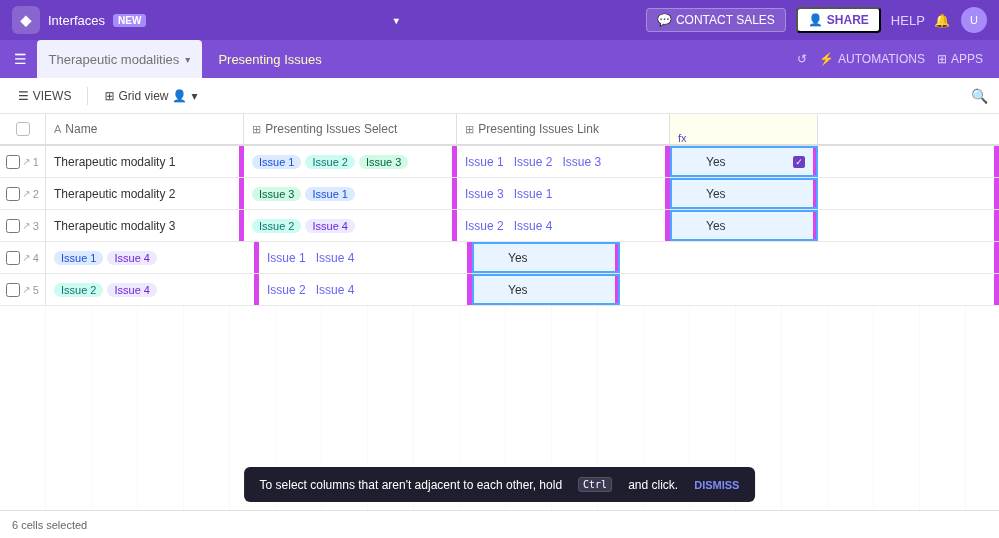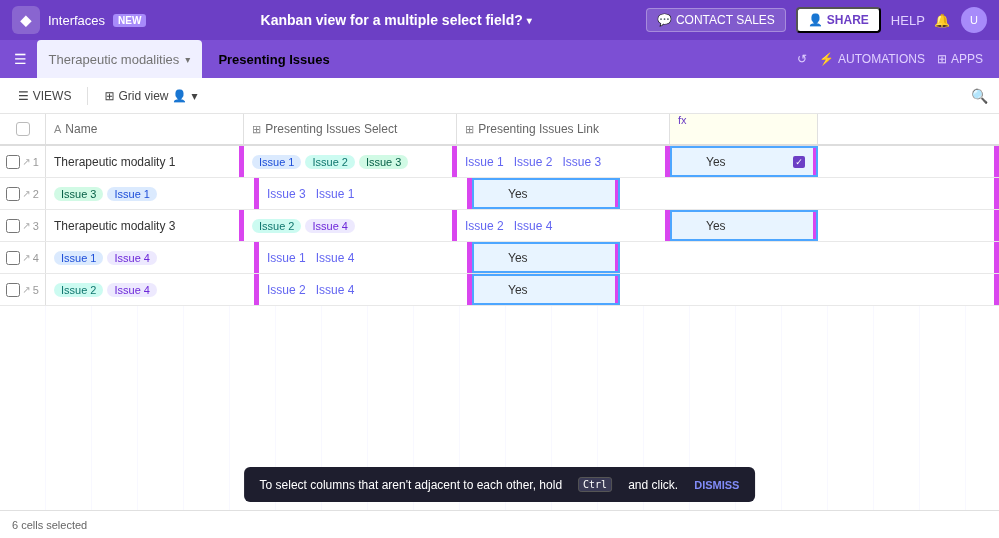--- a/index.html
+++ b/index.html
@@ -110,23 +110,22 @@
       display: flex; align-items: center;
     }
     .tab {
       display: flex;
       align-items: center;
       padding: 0 12px;
       border-radius: 4px 4px 0 0;
       cursor: pointer;
       font-size: 13px;
       gap: 6px;
-      color: #000000;
+      color: #fef9c3;
       height: 100%;
-      font-weight: bold;
     }
     .tab.active {
       background: #f0f0ff;
       color: #737373;
       font-weight: 500;
     }
     .tab-dropdown-arrow { font-size: 10px; }
     .tab-bar-right {
       flex: 1;
       display: flex;
@@ -218,28 +217,27 @@
       padding: 0 8px;
       gap: 4px;
       font-size: 12px;
       color: #666;
       font-weight: 500;
     }
     .col-formula {
       width: 148px;
       min-width: 148px;
       border-right: 1px solid #e0e0e0;
-      display: flex; align-items: flex-start;
+      display: flex; align-items: flex-end;
       padding: 0 8px;
       gap: 4px;
       font-size: 12px;
       color: #666;
       font-weight: 500;
       background: #fffff0;
-      flex-direction: column;
     }
     .col-extra {
       flex: 1;
       background: #fff;
     }
 
     
     .grid-row {
       display: flex;
       height: 32px;
@@ -377,21 +375,20 @@
 <body>
 
 <div class="top-nav">
   <div class="nav-logo">
     <span>◆</span>
   </div>
   <span class="nav-interfaces">Interfaces</span>
   <span class="nav-new-badge">NEW</span>
 
   <div class="nav-title">
-    <span>Kanban view for a multiple select field?</span>
     <span class="nav-title-caret">▾</span>
   </div>
 
   <div class="nav-right">
     <button class="btn-contact">
       <span>💬</span>
       <span>CONTACT SALES</span>
     </button>
     <button class="btn-share">
       <span>👤</span>
@@ -497,20 +494,21 @@
         </span>
         </div>
         <div class="cell cell-extra"></div>
       </div>
       <div class="grid-row">
         <div class="row-num">
       <input type="checkbox" style="width: 14px; height: 14px; cursor: pointer;">
       <span style="font-size:10px;color:#aaa;cursor:pointer;">↗</span>
       <span>2</span>
     </div>
+        <div class="cell cell-name">Therapeutic modality 2</div>
         <div class="cell cell-select">
           <span class="tag" style="background: rgb(209, 250, 229); color: rgb(6, 95, 70);">Issue 3</span>
           <span class="tag" style="background: rgb(219, 234, 254); color: rgb(29, 78, 216);">Issue 1</span>
         </div>
         <div class="cell cell-link">
           <span class="link-tag">Issue 3</span>
           <span class="link-tag">Issue 1</span>
         </div>
         <div class="cell cell-formula selected">Yes</div>
         <div class="cell cell-extra"></div>

